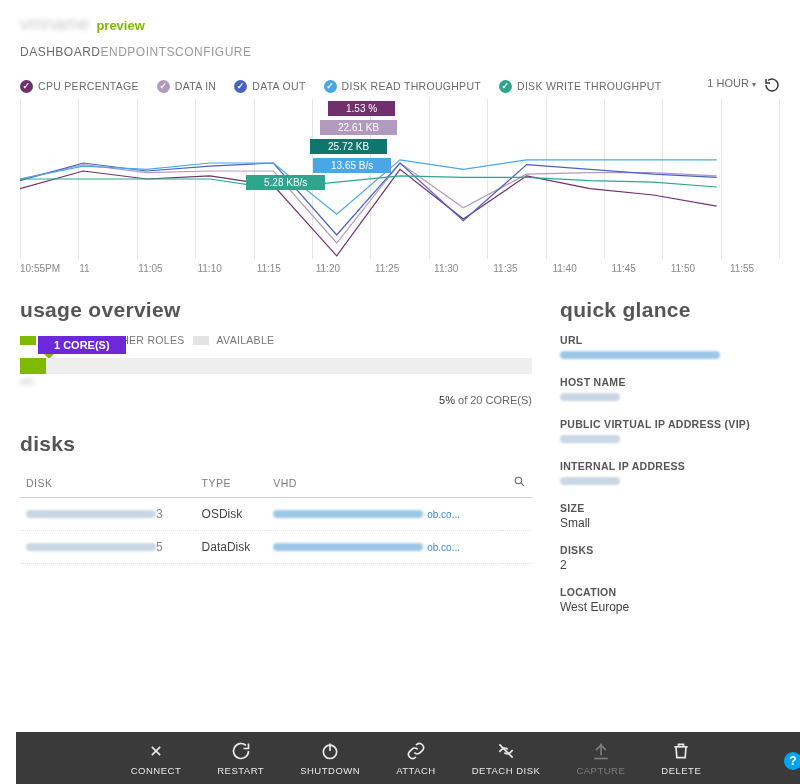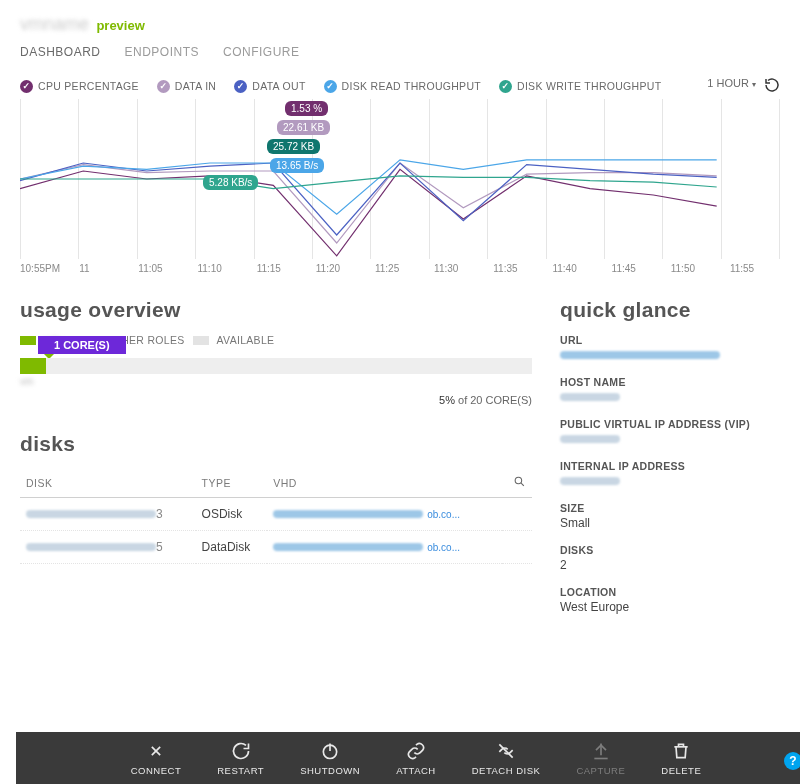--- a/index.html
+++ b/index.html
@@ -3,39 +3,39 @@
 <meta charset="utf-8">
 <style>
   * { box-sizing: border-box; margin: 0; padding: 0; }
   body { font-family: "Segoe UI", Arial, sans-serif; font-size: 12px; color: #333; background: #fff; width: 800px; height: 784px; overflow: hidden;}
   .content { padding: 14px 20px 0 20px; height: 724px; overflow-y: auto;}
   
   .page-hdr { margin-bottom: 10px;}
   .page-hdr .vmname { color:#ccc; filter: blur(2px); font-size:18px; font-weight:300; display:inline-block; min-width:60px;}
   .page-hdr .preview { color:#7fba00; font-size:13px; font-weight:600; margin-left:4px;}
   
-  .tabs { border-bottom: none; margin-bottom:12px; display:flex; gap:24px;}
+  .tabs { border-bottom: none; margin-bottom:12px; display:flex; }
   .tabs .tab { font-size:12px; letter-spacing:0.5px; color:#9b9b9b; cursor:pointer; padding-bottom:6px;}
   .tabs .tab.active { color:#6a6a6a; font-weight:500; border-bottom:none;}
   
   .chart-legend-row { display:flex; align-items:center; justify-content:space-between; margin-top:6px;}
   .chart-legend { display:flex; gap:18px; align-items:center;}
   .legend-item { display:flex; align-items:center; gap:5px; font-size:10.5px; color:#6a6a6a; letter-spacing:0.3px; cursor:pointer;}
   .legend-swatch { width:13px; height:13px; border-radius:50%; display:inline-flex; align-items:center; justify-content:center; color:#fff; font-size:9px; font-weight:bold;}
   .timerange { display:flex; align-items:flex-start; gap:8px; font-size:11px; color:#6a6a6a;}
   .timerange .caret { font-size:8px;}
   .refresh-icon svg { width:16px; height:16px; }
   
   .chart-area { position:relative; height:160px; margin-top:4px; }
   .chart-grid { position:absolute; inset:0; display:flex; }
   .chart-grid .vline { border-left:1px solid #e5e5e5; flex:1;}
   .chart-grid .vline:first-child { border-left:1px solid #e5e5e5;}
   .chart-grid .vline:last-child { border-right:1px solid #e5e5e5;}
   .chart-svg { position:absolute; inset:0; width:100%; height:100%;}
-  .chart-tooltip { position:absolute; color:#fff; font-size:10px; padding:2px 6px; border-radius:6px; white-space:nowrap;}
+  .chart-tooltip { position:absolute; color:#fff; font-size:10px; padding:2px 18px; border-radius:0; white-space:nowrap;margin-left:43px;}
   .x-axis { display:flex; justify-content:space-between; font-size:10px; color:#8a8a8a; margin-top:4px;}
   .x-axis span { width:50px; text-align:left;}
   
   .cols { display:flex; gap:28px; margin-top:24px;}
   .left-col { flex: 1; }
   .right-col { width: 220px;}
   h2.section-title { font-size:21px; font-weight:700; color:#555; margin-bottom:12px; letter-spacing:0.3px;}
   .usage-legend { display:flex; align-items:center; gap:8px; font-size:10.5px; color:#777; letter-spacing:0.3px; margin-bottom:10px;}
   .usage-legend .sw { width:16px; height:9px; display:inline-block;}
   .blur-sm { filter: blur(2px); color:#bbb; display:inline-block; min-width:30px;}

